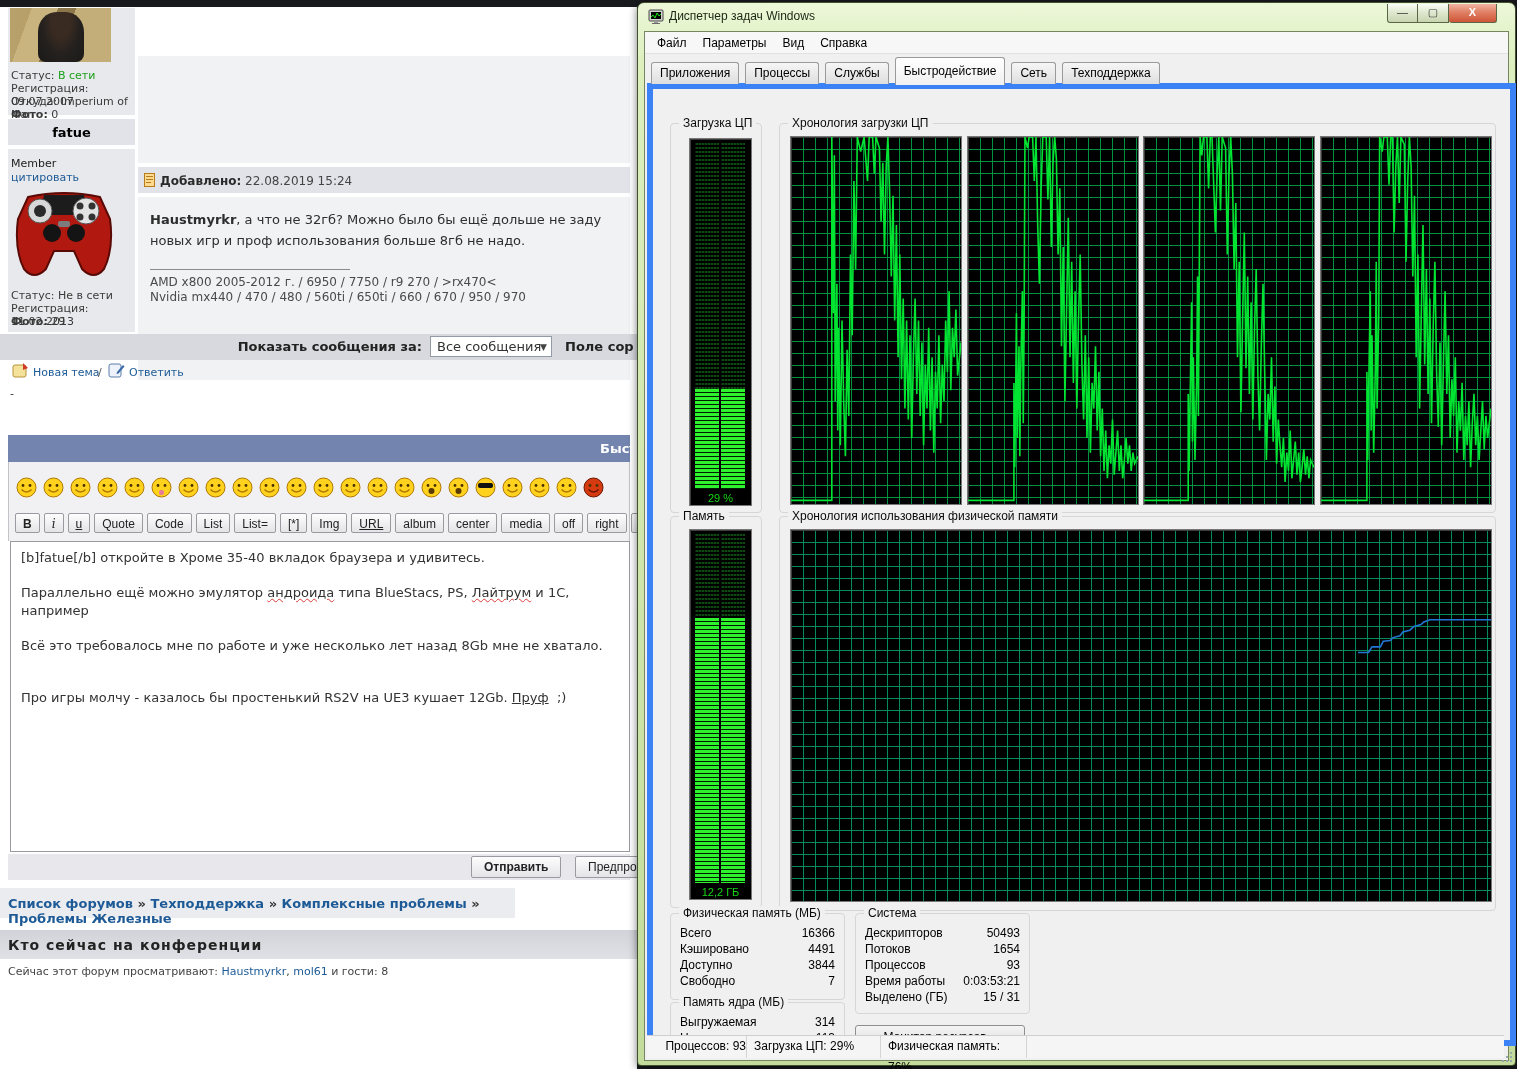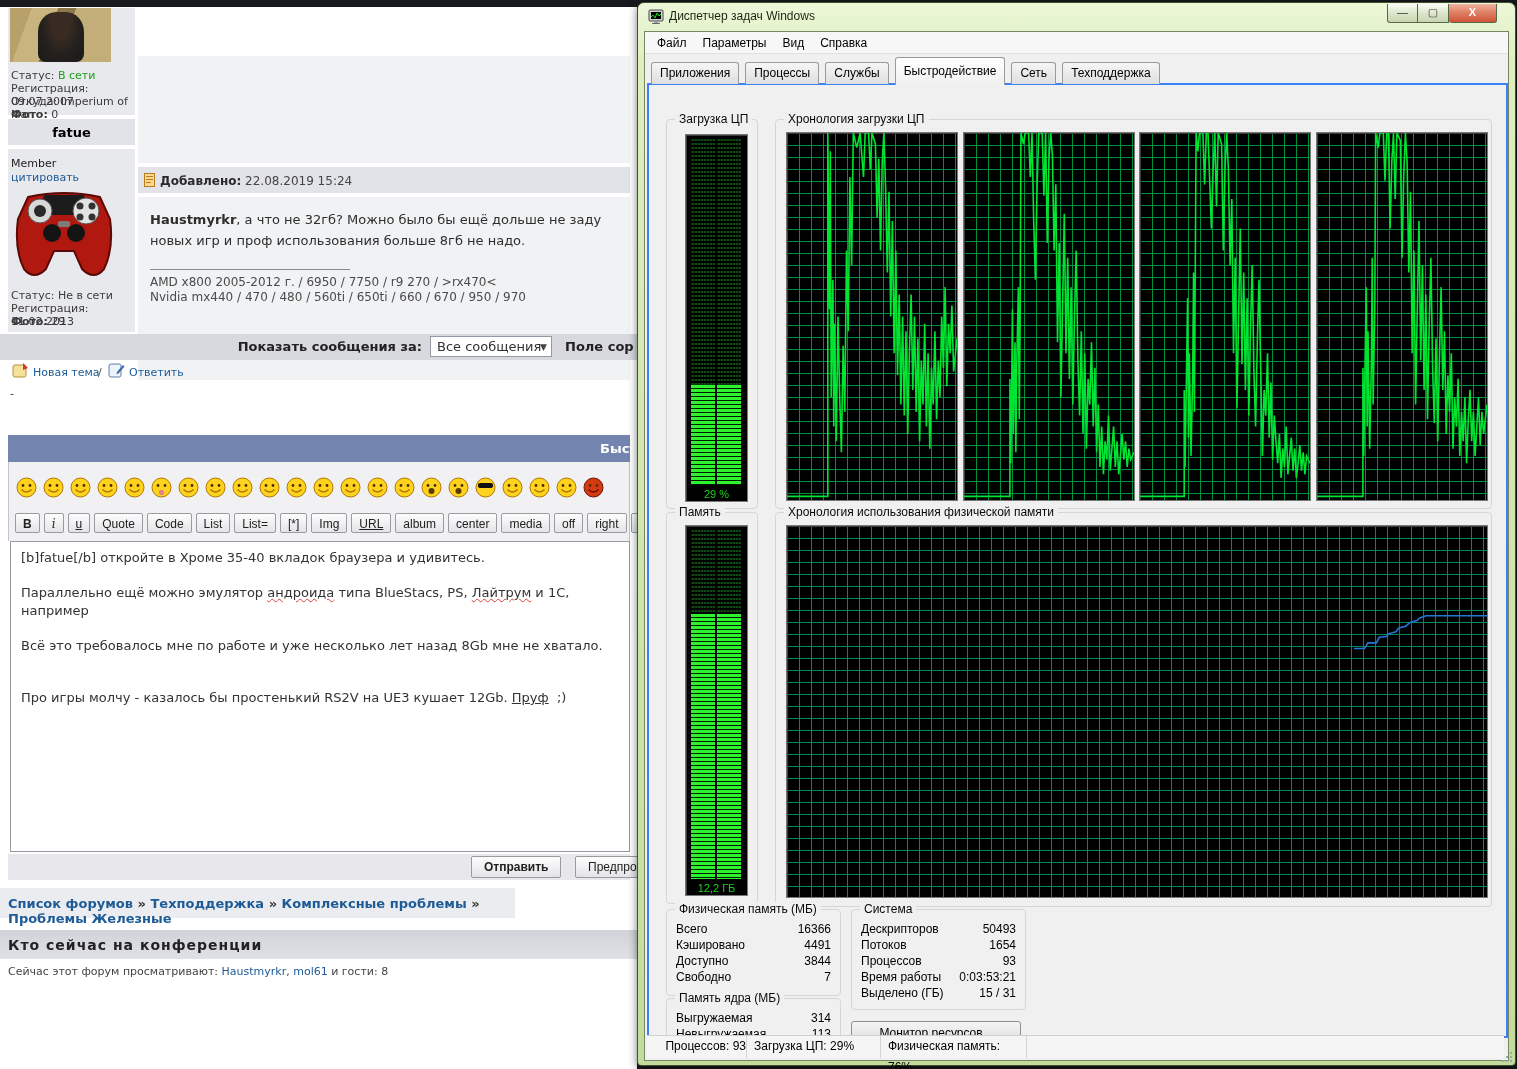--- a/index.html
+++ b/index.html
@@ -41,21 +41,21 @@
   #tm-client{position:absolute;left:6px;top:28px;width:863px;height:1028px;background:#f0f0f0;
              border:1px solid #778562;}
   #tm-menu{position:absolute;left:0;top:0;right:0;height:21px;background:#f7f7f7;border-bottom:1px solid #e2e2e2;
            display:flex;align-items:center;padding-left:4px;}
   .mi{font-size:12px;padding:2px 8px;cursor:pointer;}
   #tm-tabs{position:absolute;left:2px;top:24px;right:2px;height:28px;display:flex;align-items:flex-end;padding-left:4px;}
   .tab{box-sizing:border-box;height:22px;line-height:20px;font-size:12px;padding:0 8px;margin-right:6px;
        background:linear-gradient(#f6f6f6,#dedede);border:1px solid #9a9a9a;border-bottom:none;
        border-radius:3px 3px 0 0;cursor:pointer;position:relative;z-index:1;}
   .tab.active{height:28px;line-height:26px;background:linear-gradient(#ffffff,#f0f0f0);z-index:3;margin-bottom:-1px;}
-  #tm-page{position:absolute;left:2px;top:51px;width:857px;height:951px;border:2px solid #3b82f6;background:#f0f0f0;}
+  #tm-page{position:absolute;left:2px;top:51px;width:857px;height:951px;border:6px solid #3b82f6;background:#f0f0f0;}
   .gb{position:absolute;border:1px solid #d6d6d6;border-radius:4px;}
   .gb .gbt{position:absolute;top:-8px;left:8px;background:#f0f0f0;padding:0 4px;font-size:12px;color:#0a0a0a;white-space:nowrap;}
   .panel{position:absolute;background:#000;border:1px solid #767676;box-shadow:inset 1px 1px 0 #3d3d3d;}
   .graph-grid{background-image:
       repeating-linear-gradient(to right,#00913f 0 1px,transparent 1px 12px),
       repeating-linear-gradient(to bottom,#00913f 0 1px,transparent 1px 12px);}
   .graph-grid-mem{background-image:
       repeating-linear-gradient(to right,#008a5d 0 1px,transparent 1px 12px),
       repeating-linear-gradient(to bottom,#008a5d 0 1px,transparent 1px 12px);}
   .panel svg{position:absolute;left:0;top:0;width:100%;height:100%;}

